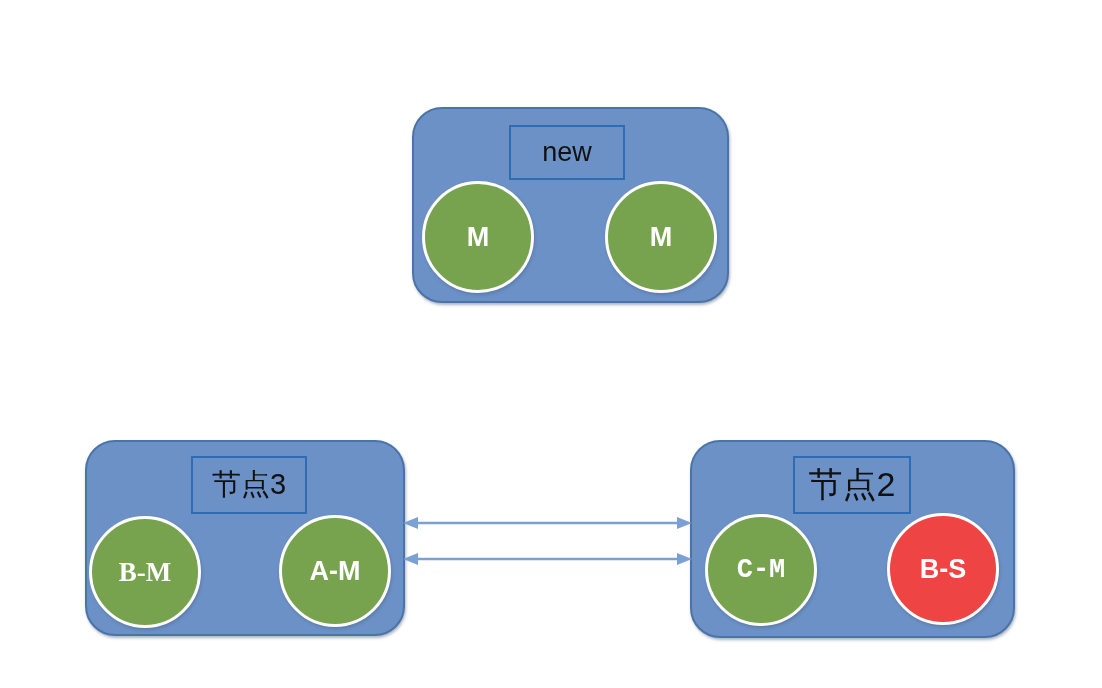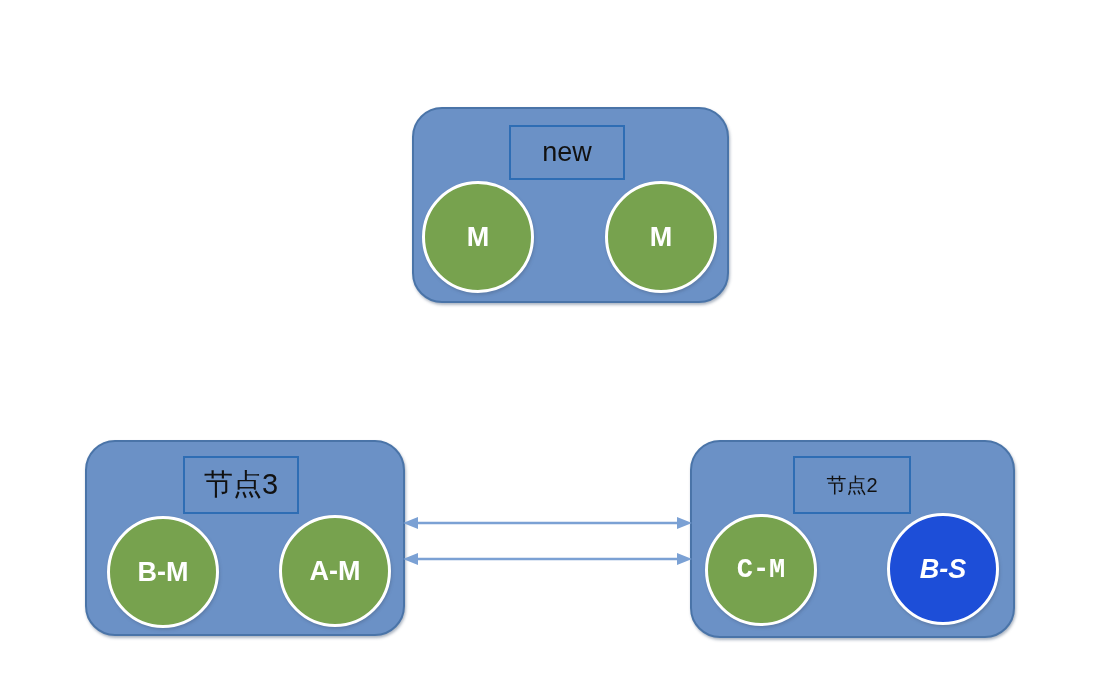--- a/index.html
+++ b/index.html
@@ -20,41 +20,41 @@
 
   .node-label{
     position:absolute;
     border:2px solid #2e6db4;
     box-sizing:border-box;
     display:flex;align-items:center;justify-content:center;
     color:#111111;
     background:transparent;
   }
   .node-new .node-label{left:95px;top:16px;width:116px;height:55px;font-size:27px;}
-  .node-3 .node-label{left:96px;top:14px;width:116px;height:58px;font-size:29px;}
-  .node-2 .node-label{left:101px;top:14px;width:118px;height:58px;font-size:20px;}
+  .node-3 .node-label{left:104px;top:14px;width:116px;height:58px;font-size:29px;}
+  .node-2 .node-label{left:101px;top:14px;width:118px;height:58px;font-size:34px;}
 
   .circle{
     position:absolute;
     width:112px;height:112px;
     border-radius:50%;
     border:3px solid #ffffff;
     box-sizing:border-box;
     display:flex;align-items:center;justify-content:center;
     color:#ffffff;
     font-weight:bold;
     font-size:27px;
     box-shadow:1px 2px 3px rgba(70,90,120,0.35);
   }
   .green{background:#77a24e;}
-  .yellow{background:#1d4ed8;font-style:italic;}
+  .yellow{background:#ef4444;}
 
   .node-new .c1{left:8px;top:72px;}
   .node-new .c2{left:191px;top:72px;}
-  .node-3 .c1{left:20px;top:74px;}
+  .node-3 .c1{left:2px;top:74px;font-family:Liberation Serif, serif;}
   .node-3 .c2{left:192px;top:73px;align-items:center;}
   .node-2 .c1{left:13px;top:72px;font-family:Liberation Mono, monospace;}
   .node-2 .c2{left:195px;top:71px;}
 
   .arrows{position:absolute;left:403px;top:505px;width:289px;height:72px;}
 </style>
 </head>
 <body>
 
 <div class="canvas">

